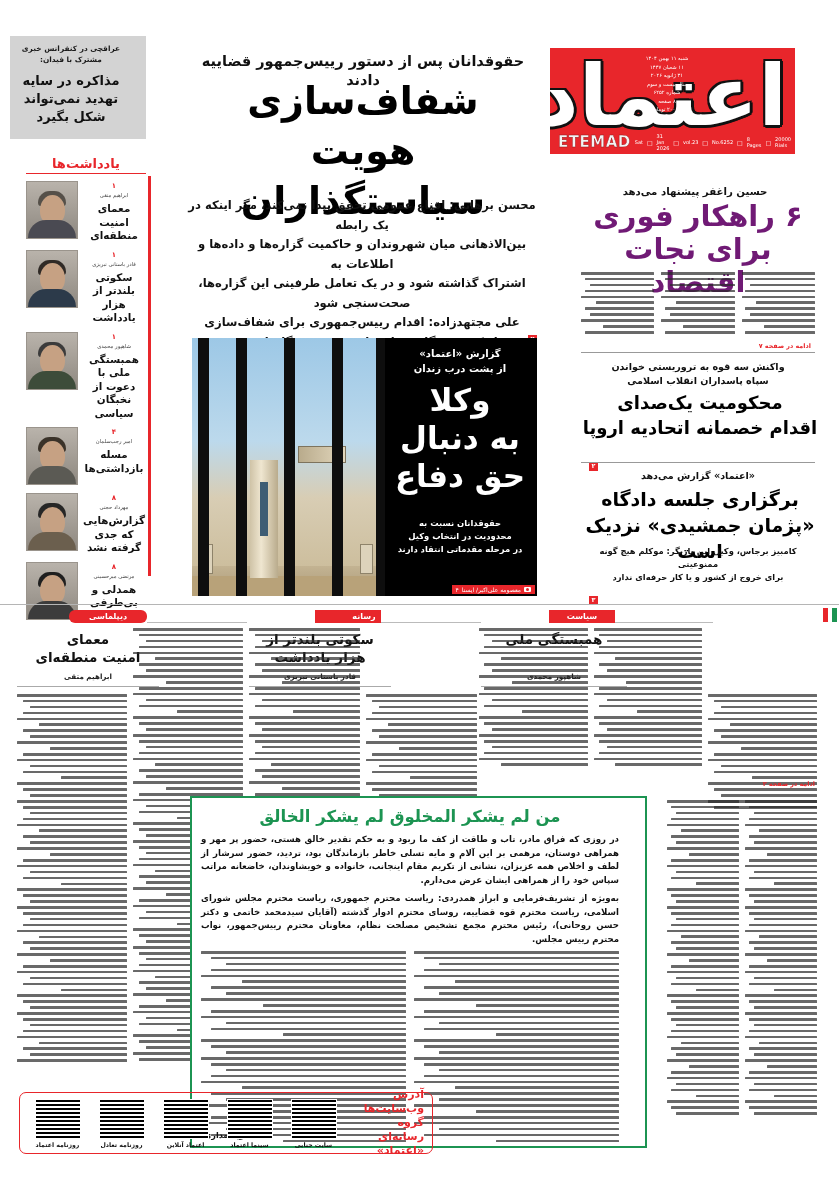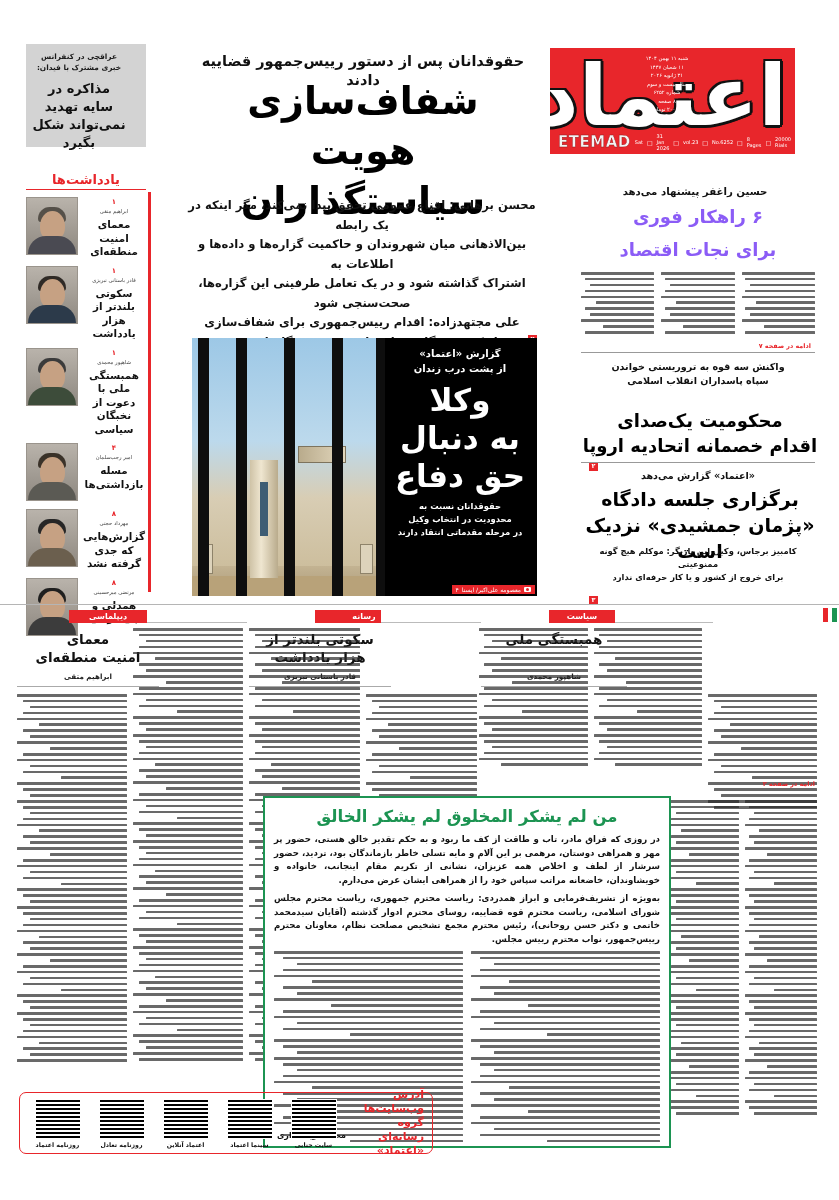--- a/index.html
+++ b/index.html
@@ -102,22 +102,22 @@
     font-size: 11.6px;
     line-height: 19.5px;
     color: #111;
     font-weight: 600;
   }
   .lead-deck .ln { display: block; }
   .lead-deck .sep { height: 5px; }
 
   
   .greybox {
-    position: absolute; right: 693px; top: 44px;
-    width: 120px; height: 103px;
+    position: absolute; right: 693px; top: 36px;
+    width: 136px; height: 103px;
     background: #d3d3d3;
     padding: 7px 20px 4px 6px;
     text-align: center;
   }
   .greybox .gb-kicker {
     font-size: 7.4px;
     font-weight: bold;
     line-height: 11px;
     color: #1a1a1a;
   }
@@ -125,21 +125,21 @@
     margin-top: 7px;
     font-size: 13px;
     font-weight: bold;
     line-height: 18px;
     color: #111;
     letter-spacing: -0.4px;
   }
 
   
   .notes {
-    position: absolute; right: 693px; top: 172px;
+    position: absolute; right: 693px; top: 156px;
     width: 120px; height: 425px;
   }
   .notes-title {
     color: #e8262b;
     font-size: 13px;
     font-weight: bold;
     text-align: center;
     padding-bottom: 2px;
   }
   .notes-rule {
@@ -194,39 +194,39 @@
     border-radius: 22px 22px 0 0;
   }
 
   
   .lc-kicker {
     position: absolute; right: 28px; top: 186px; width: 232px;
     text-align: center; font-size: 10.2px; font-weight: bold; color: #111;
   }
   .lc-head {
     position: absolute; right: 22px; top: 200px; width: 238px;
-    text-align: center; font-size: 18px; font-weight: bold; color: #8b5cf6;
+    text-align: center; font-size: 29px; font-weight: bold; color: #701a75;
     line-height: 33px; letter-spacing: -0.8px;
   }
   .lc-body {
     position: absolute; right: 24px; top: 272px; width: 234px;
     display: flex; gap: 7px; direction: rtl;
   }
   .lc-body .col { flex: 1; }
 
   
   .l2-kicker {
     position: absolute; right: 24px; top: 360px; width: 234px;
     text-align: center; font-size: 9.6px; font-weight: bold;
     line-height: 14px; color: #111;
   }
   .l2-head {
     position: absolute; right: 20px; top: 390px; width: 238px;
     text-align: center; font-size: 18px; font-weight: bold;
-    line-height: 25px; color: #000; letter-spacing: -0.5px; margin-top: 18px;
+    line-height: 25px; color: #000; letter-spacing: -0.5px;
   }
   .l2-page {
     position: absolute; right: 241px; top: 453px;
   }
   .hr-left {
     position: absolute; right: 24px; width: 234px; height: 0.8px; background: #999;
   }
 
   
   .l3-kicker {
@@ -268,21 +268,21 @@
     padding: 8px 8px 0 6px;
     text-align: center;
     z-index: 3;
   }
   .pf-kicker { font-size: 10px; font-weight: bold; line-height: 15px; }
   .pf-big {
     font-size: 31px; font-weight: bold; line-height: 38px;
     margin-top: 5px; letter-spacing: -1px;
   }
   .pf-deck {
-    font-size: 8.4px; line-height: 13px; font-weight: 600; margin-top: 5px;
+    font-size: 8.4px; line-height: 13px; font-weight: 600; margin-top: 22px;
   }
   .pf-credit {
     position: absolute; right: 2px; bottom: 2px;
     display: flex; align-items: center; gap: 3px;
     background: #e8262b; color: #fff;
     font-size: 6px; padding: 1px 4px; direction: rtl;
   }
   .pf-credit .cam {
     width: 7px; height: 5px; background: #fff; border-radius: 1px;
     position: relative;
@@ -377,25 +377,25 @@
     margin-bottom: 3.3px;
     border-radius: 0.5px;
   }
   .tl.w95 { width: 95%; } .tl.w88 { width: 88%; }
   .tl.w80 { width: 80%; } .tl.w70 { width: 70%; }
   .tl.w60 { width: 60%; }
   .tl.w100 { width: 100%; }
 
   
   .greenbox {
-    position: absolute; right: 168px; top: 796px;
-    width: 408px; height: 352px;
+    position: absolute; right: 192px; top: 796px;
+    width: 457px; height: 352px;
     border: 2.2px solid #1c9452;
     background: #fff;
-    padding: 6px 9px 6px 9px;
+    padding: 6px 26px 6px 9px;
   }
   .gb-title {
     color: #1c9452; font-size: 16.5px; font-weight: bold;
     text-align: center; line-height: 22px; padding: 2px 0 5px 0;
   }
   .gb-lead {
     font-size: 8.6px; font-weight: bold; line-height: 13.5px;
     color: #111; text-align: justify; margin-bottom: 5px;
   }
   .gb-sign {
@@ -688,21 +688,21 @@
     </div>
   </div>
 
   <div class="divider-top"></div>
   <div class="flagstrip">
     <i style="background:#1c9452"></i>
     <i style="background:#ffffff"></i>
     <i style="background:#e8262b"></i>
   </div>
 
-  <div class="sectag" style="right:692px; width:78px;">دیپلماسی</div>
+  <div class="sectag" style="right:692px; width:78px;border-radius:6px;">دیپلماسی</div>
   <div class="sec-rule" style="right:592px; width:100px;"></div>
   <div class="art-head" style="right:680px; width:142px; top:630px;">
     <div>معمای</div>
     <div>امنیت منطقه‌ای</div>
   </div>
   <div class="art-author" style="right:680px; width:142px; top:672px;">ابراهیم متقی</div>
   <div class="art-rule" style="right:680px; width:142px; top:686px;"></div>
   <div class="art-body" style="right:596px; width:226px; top:628px; height:458px;">
     <div class="col" id="d1">
         <div class="tl w100"></div>

